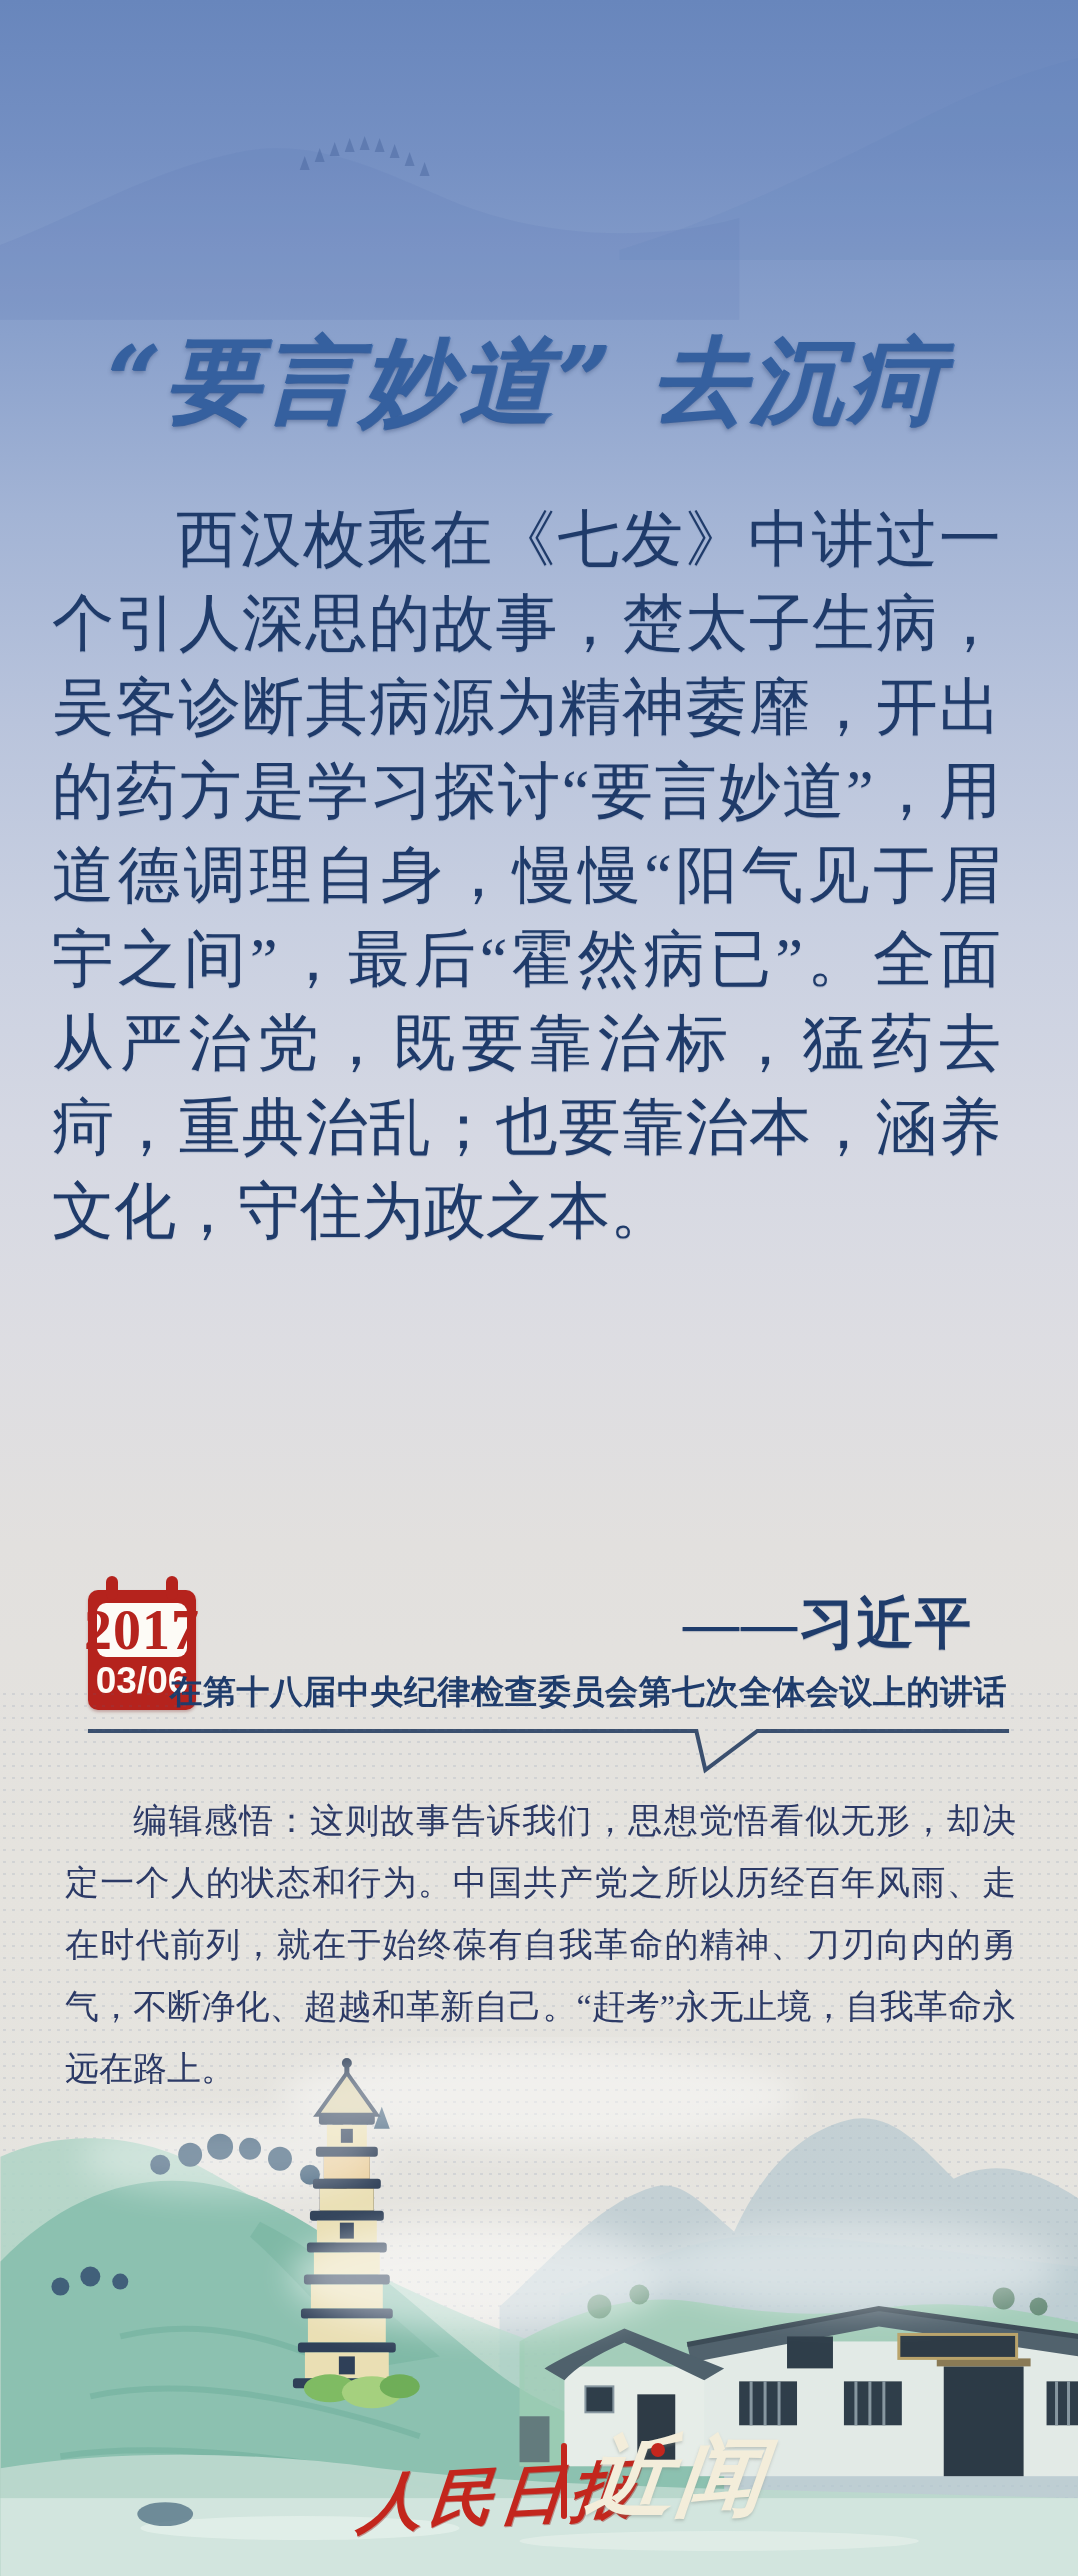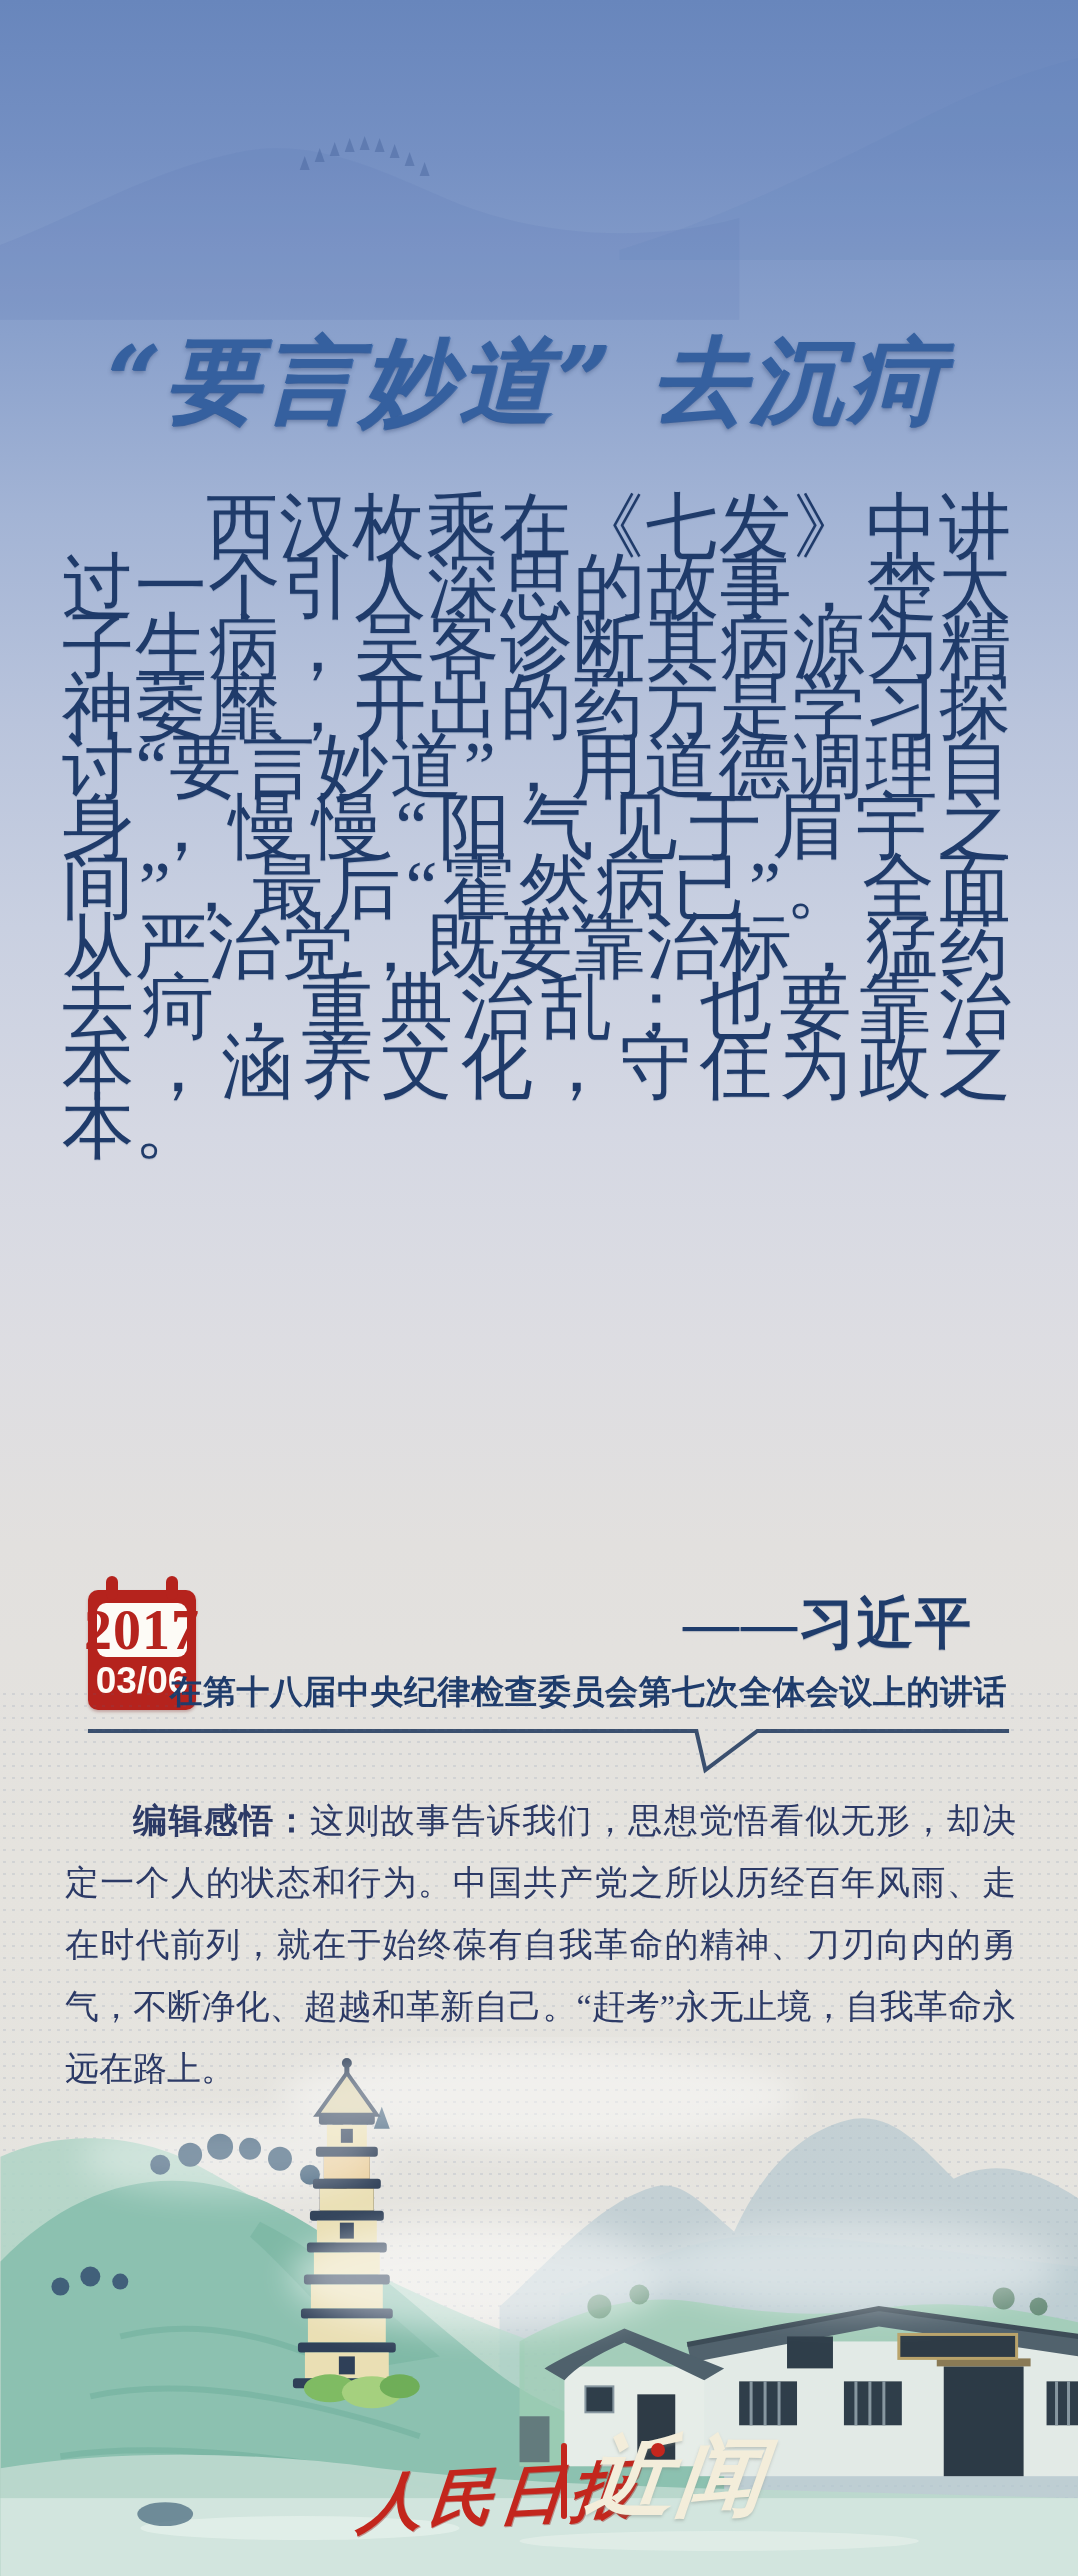--- a/index.html
+++ b/index.html
@@ -22,22 +22,22 @@
   .title{
     position:absolute;top:318px;left:0;width:1053px;
     text-align:center;
     font-size:94px;font-weight:bold;font-style:italic;
     letter-spacing:4px;
     color:#35609f;
     text-shadow:0 3px 4px rgba(25,45,90,.35), 1px 1px 0 #4a77b8;
     font-family:"DejaVu Serif", serif;
   }
   .body-text{
-    position:absolute;left:62px;top:497px;width:949px;
-    font-size:72px;line-height:60px;
+    position:absolute;left:52px;top:497px;width:949px;
+    font-size:62px;line-height:84px;
     color:#1f3b6a;
     text-align:justify;text-indent:2em;
     text-shadow:0 1px 1px rgba(30,55,100,.18);
   }
   .calendar{
     position:absolute;left:88px;top:1590px;width:108px;height:120px;
     background:#b5231d;border-radius:10px;
     box-shadow:0 2px 3px rgba(120,30,25,.3);
   }
   .calendar .peg{
@@ -69,21 +69,21 @@
     position:absolute;right:72px;top:1670px;
     font-size:33px;font-weight:bold;color:#1f3c6b;
     letter-spacing:0.5px;
   }
   .speech-line{position:absolute;left:0;top:1718px;}
   .editor-note{
     position:absolute;left:65px;top:1790px;width:951px;
     font-size:34px;line-height:62px;color:#2c3a66;
     text-align:justify;text-indent:2em;
   }
-  .editor-note .label{font-weight:bold;}
+  .editor-note .label{font-weight:normal;}
   .landscape{position:absolute;left:0;top:2037px;}
   .footer-logo{position:absolute;left:0;top:2407px;width:1079px;height:140px;}
   .logo-paper{
     position:absolute;left:360px;top:46px;
     font-size:64px;font-weight:bold;font-style:italic;
     color:#c3261d;letter-spacing:6px;
     transform:skewX(-8deg) rotate(-3deg);
     font-family:"DejaVu Serif", serif;
     text-shadow:1px 1px 0 rgba(140,20,15,.4);
   }

